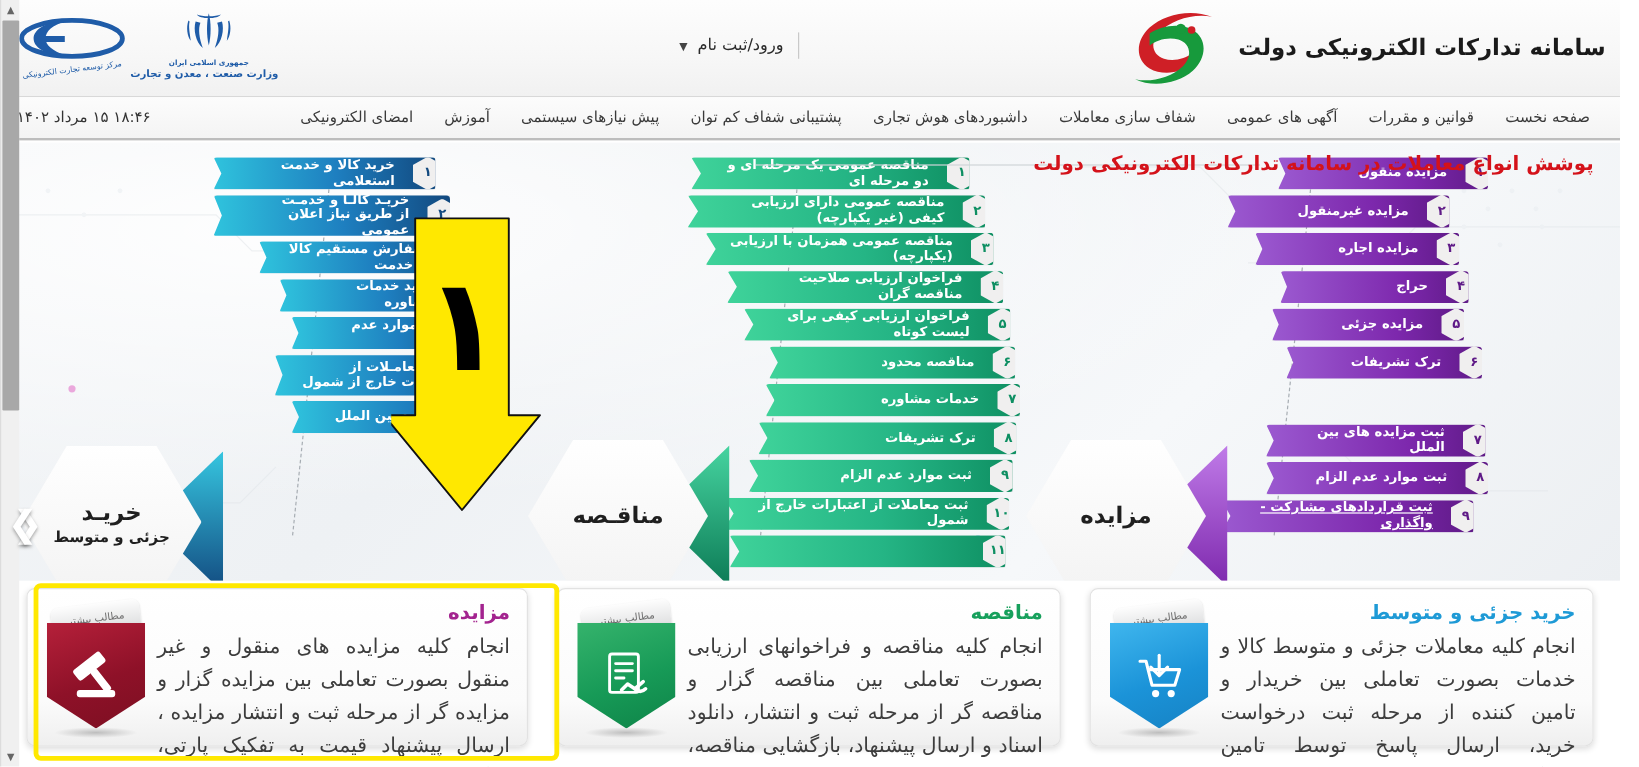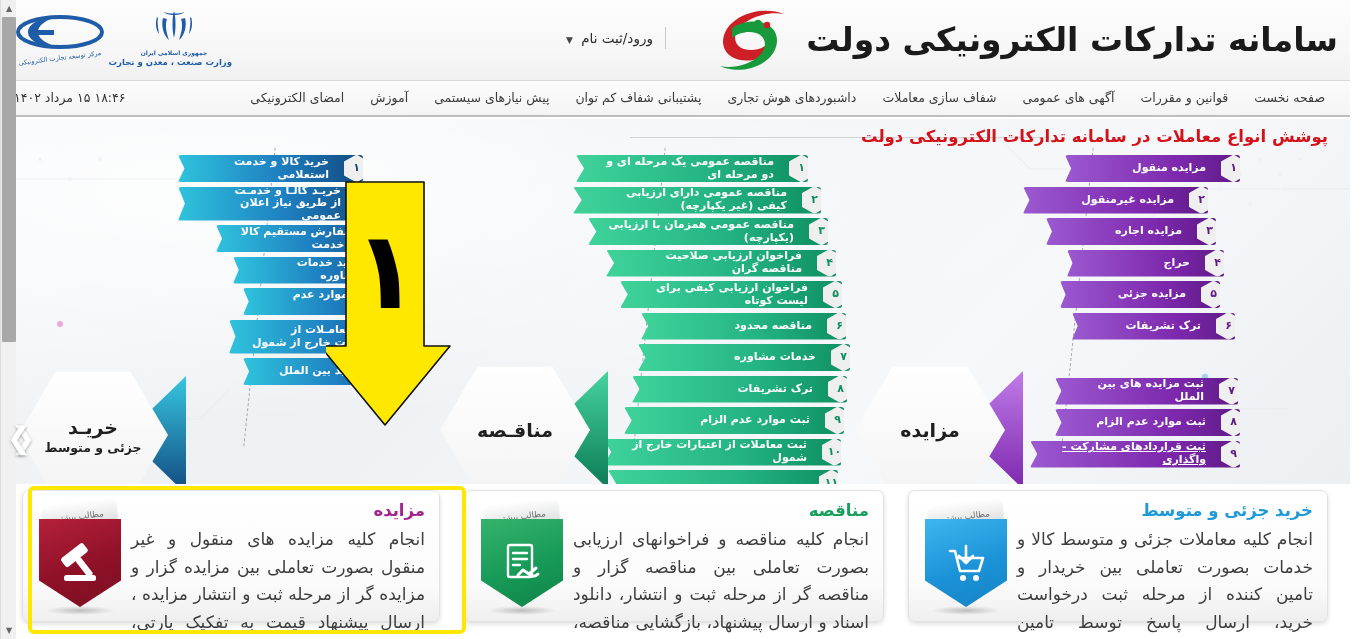--- a/index.html
+++ b/index.html
@@ -13,21 +13,21 @@
   #page { position: relative; width: 1366px; height: 639px; overflow: hidden; background:#fff; }
 
   
   .header {
     position: absolute; top: 0; left: 0; width: 1350px; height: 81px;
     background: linear-gradient(180deg,#fdfdfd 0%,#f7f7f7 60%,#f1f1f1 100%);
     border-bottom: 1px solid #d8d8d8;
   }
   .brand { position: absolute; top: 8px; right: 12px; display: flex; align-items: center; gap: 10px; }
   .brand-title {
-    font-size: 33px; font-weight: bold; color: #1a1a1a; letter-spacing: -0.5px;
+    font-size: 19px; font-weight: bold; color: #1a1a1a; letter-spacing: -0.5px;
     white-space: nowrap; line-height: 1.2;
   }
   .logo-mark { width: 86px; height: 64px; position: relative; }
 
   .login-zone { position: absolute; top: 27px; left: 566px; display: flex; align-items: center; gap: 12px; }
   .login-link { font-size: 13.5px; color: #2b2b2b; white-space: nowrap; cursor: pointer; }
   .caret-dn { font-size: 9px; color: #444; margin-right: 4px; }
   .sep-bar { width: 1px; height: 22px; background: #c9c9c9; }
 
   .gov-logos { position: absolute; top: 6px; left: 8px; width: 230px; height: 70px; display: flex; align-items: flex-start; gap: 4px; }
@@ -60,21 +60,21 @@
     overflow: hidden;
   }
   .hero-deco { position:absolute; inset:0; opacity:.5; }
   .hero-title {
     position: absolute; top: 8px; right: 22px;
     font-size: 16.5px; font-weight: bold; color: #d4121a; white-space: nowrap; z-index: 6;
   }
   .hero-rule { position:absolute; top:18px; right: 300px; width: 420px; height:1px; background:#cfd4d8; z-index:4;}
 
   
-  .col { position: absolute; top: 36px; height: 330px; }
+  .col { position: absolute; top: 12px; height: 330px; }
   .chev {
     position: relative; height: 27px; margin-bottom: 4.5px;
     display: flex; align-items: center; justify-content: flex-start;
     padding-right: 34px; padding-left: 16px;
     color: #fff; font-size: 11px; font-weight: bold; white-space: pre-line; line-height: 1.15;
     border-radius: 3px 3px 3px 3px;
     clip-path: polygon(0 0, 100% 0, 100% 100%, 0 100%, 3.5% 50%);
     box-shadow: 0 1px 2px rgba(0,0,0,.22);
     cursor: pointer;
   }
@@ -346,21 +346,21 @@
 
     <div class="col col-purple" style="right:110px; width:230px;">
       <div class="chev" style="width:175px;"><span class="lbl">مزایده منقول</span><span class="num">۱</span></div>
       <div class="chev" style="width:185px;margin-right:32px;"><span class="lbl">مزایده غیرمنقول</span><span class="num">۲</span></div>
       <div class="chev" style="width:170px;margin-right:24px;"><span class="lbl">مزایده اجاره</span><span class="num">۳</span></div>
       <div class="chev" style="width:157px;margin-right:16px;"><span class="lbl">حراج</span><span class="num">۴</span></div>
       <div class="chev" style="width:160px;margin-right:20px;"><span class="lbl">مزایده جزئی</span><span class="num">۵</span></div>
       <div class="chev" style="width:163px;margin-right:5px;"><span class="lbl">ترک تشریفات</span><span class="num">۶</span></div>
       <div class="chev" style="width:183px;margin-right:2px;margin-top:38px;"><span class="lbl">ثبت مزایده های بین الملل</span><span class="num">۷</span></div>
       <div class="chev" style="width:185px;margin-right:0px;"><span class="lbl">ثبت موارد عدم الزام</span><span class="num">۸</span></div>
-      <div class="chev u" style="width:210px;margin-right:0px;"><span class="lbl">ثبت قراردادهای مشارکت - واگذاری</span><span class="num">۹</span></div>
+      <div class="chev u" style="width:210px;margin-right:12px;"><span class="lbl">ثبت قراردادهای مشارکت - واگذاری</span><span class="num">۹</span></div>
     </div>
     <div class="hex-wrap" style="right:345px; top:245px;">
       <div class="hex-arrow purple" style="right:-18px;"></div>
       <div class="hex-shadow"></div>
       <div class="hex-label">
         <span class="hex-main">مزایده</span>
       </div>
     </div>
   </div>
 

